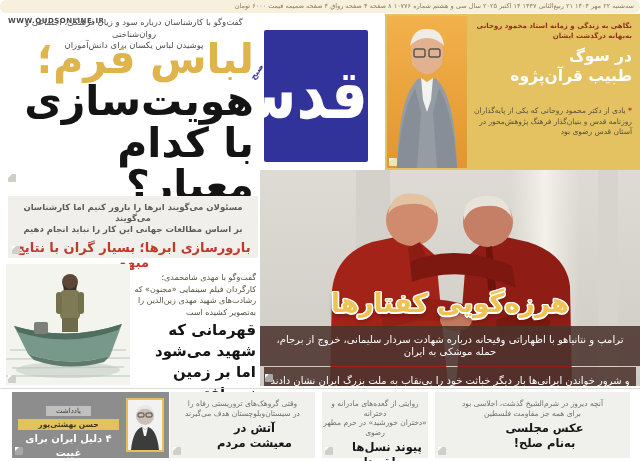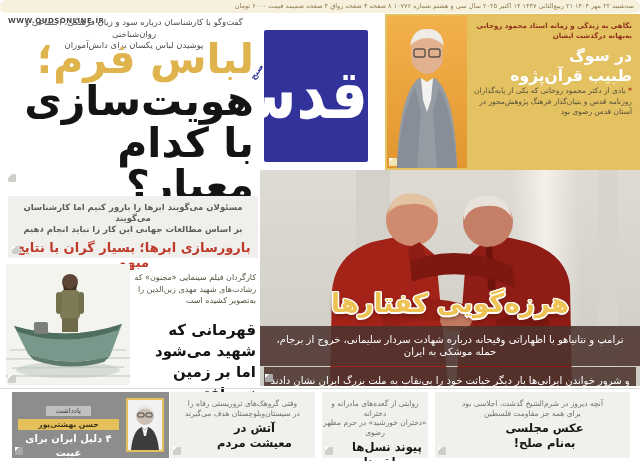--- a/index.html
+++ b/index.html
@@ -40,21 +40,21 @@
   .logo-tagline { position:absolute; top:52px; left:240px; width:60px; font-size:8px;
     font-weight:bold; color:#31339b; transform:rotate(-55deg); text-align:center; }
 
   
   .obit-box { position:absolute; top:14px; left:385px; width:255px; height:156px;
     background:#e4c262; }
   .obit-photo { position:absolute; top:2px; right:173px; width:80px; height:152px; }
   .obit-text { position:absolute; top:8px; right:8px; width:160px; text-align:right; }
   .obit-kicker { font-size:7px; line-height:9.5px; font-weight:bold; color:#8e2e1d; }
   .obit-title { margin-top:5px; font-size:15.5px; line-height:20px; font-weight:bold; color:#ffffff; }
-  .obit-body { margin-top:0; font-size:7.5px; line-height:10.5px; color:#55503a; }
+  .obit-body { margin-top:20px; font-size:7.5px; line-height:10.5px; color:#55503a; }
   .obit-star { color:#b03024; font-weight:bold; }
 
   
   .main-photo { position:absolute; top:170px; left:260px; width:380px; height:216px; overflow:hidden; }
   .main-photo svg { position:absolute; top:0; left:0; }
   .main-head { position:absolute; top:118px; left:0; width:100%; text-align:center;
     font-size:26px; font-weight:bold; color:#eec253;
     text-shadow:-1.5px 0 #fff, 1.5px 0 #fff, 0 -1.5px #fff, 0 1.5px #fff,
       -1px -1px #fff, 1px 1px #fff, -1px 1px #fff, 1px -1px #fff, 0 3px 4px rgba(60,20,10,.55); }
   .main-caps { position:absolute; top:155px; left:0; width:100%; text-align:center; }
@@ -105,20 +105,21 @@
   <div class="pgmark" style="top:174px; left:8px;"></div>
 
   <div class="deck-box">
     <div class="deck-line">مسئولان می‌گویند ابرها را بارور کنیم اما کارشناسان می‌گویند</div>
     <div class="deck-line">بر اساس مطالعات جهانی این کار را نباید انجام دهیم</div>
     <div class="deck-head">بارورسازی ابرها؛ بسیار گران با نتایج مبهم</div>
     <div class="pgmark" style="bottom:4px; left:4px;"></div>
   </div>
 
   <div class="film-kicker">
+    <div>گفت‌وگو با مهدی شامحمدی؛</div>
     <div>کارگردان فیلم سینمایی «مجنون» که</div>
     <div>رشادت‌های شهید مهدی زین‌الدین را</div>
     <div>به‌تصویر کشیده است</div>
   </div>
   <div class="film-head">
     <div>قهرمانی که</div>
     <div>شهید می‌شود</div>
     <div>اما بر زمین نمی‌افتد</div>
   </div>
   <div class="boat-art">

